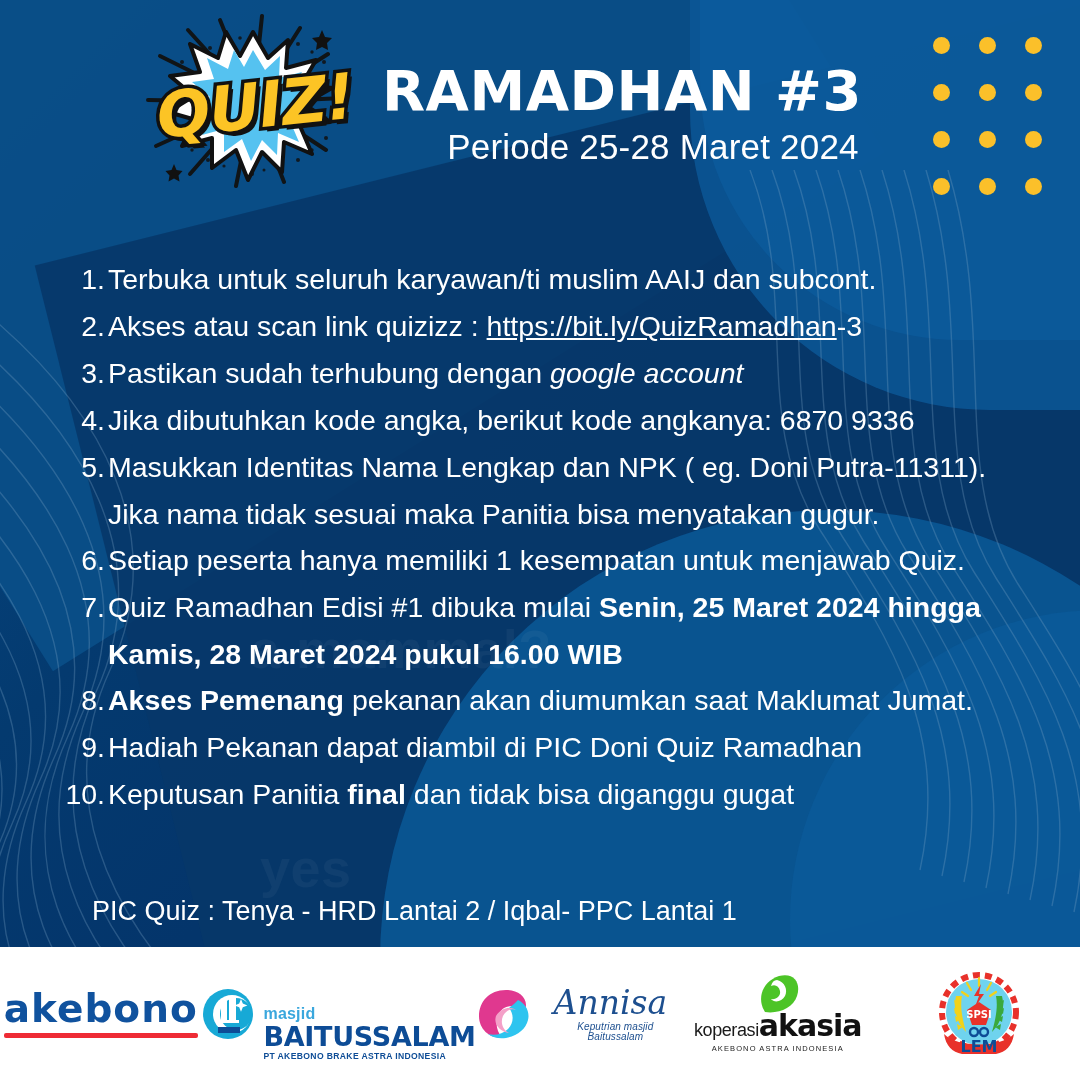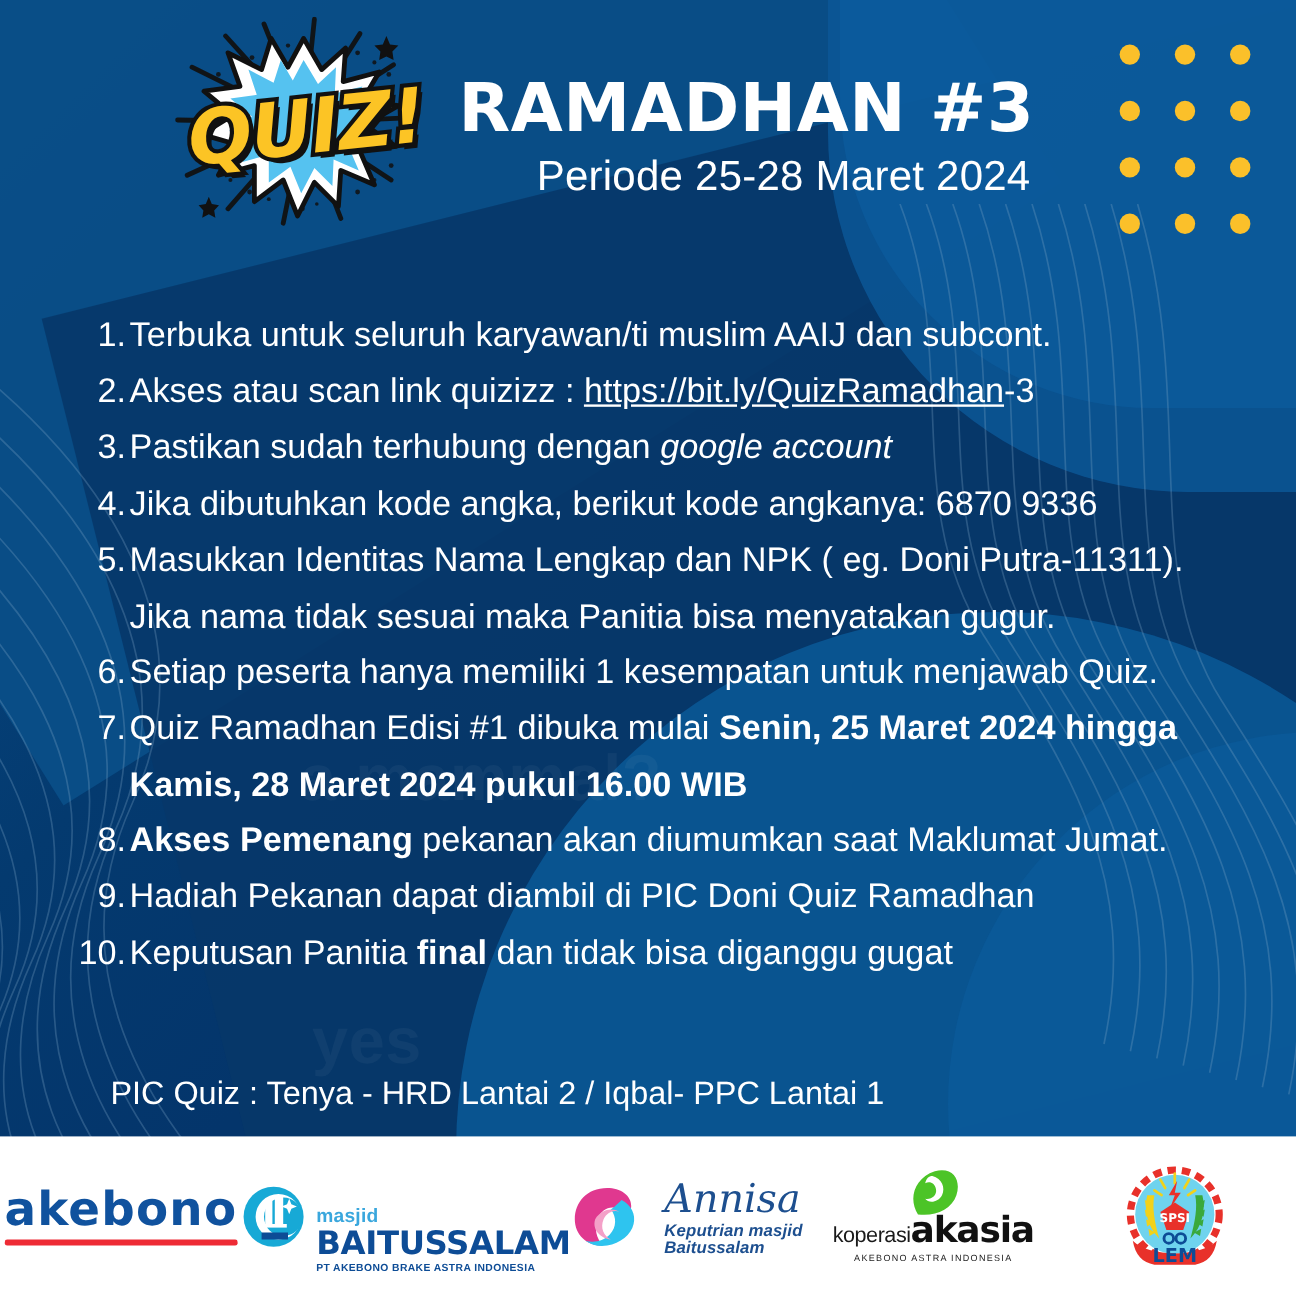--- a/index.html
+++ b/index.html
@@ -271,22 +271,22 @@
   .annisa-mark { width: 58px; height: 56px; flex: 0 0 58px; }
   .annisa-txt { line-height: 1; }
   .annisa-name {
     font-family: "DejaVu Serif", serif;
     font-style: italic;
     font-size: 33px;
     color: #1d4f8f;
     line-height: 1;
   }
   .annisa-sub {
-    font-size: 14px; color: #1d4f8f; font-style: italic;
-    font-weight: 700; text-align: left; margin-top: 3px;
+    font-size: 10px; color: #1d4f8f; font-style: italic;
+    font-weight: 400; text-align: center; margin-top: 3px;
     letter-spacing: .1px;
   }
 
   
   .spsi { width: 86px; height: 92px; }
 
   
   .akasia { text-align: center; position: relative; }
   .akasia-leaf { width: 46px; height: 40px; margin: 0 auto -6px auto; display:block; }
   .akasia-row { display: flex; align-items: baseline; justify-content: center; }

